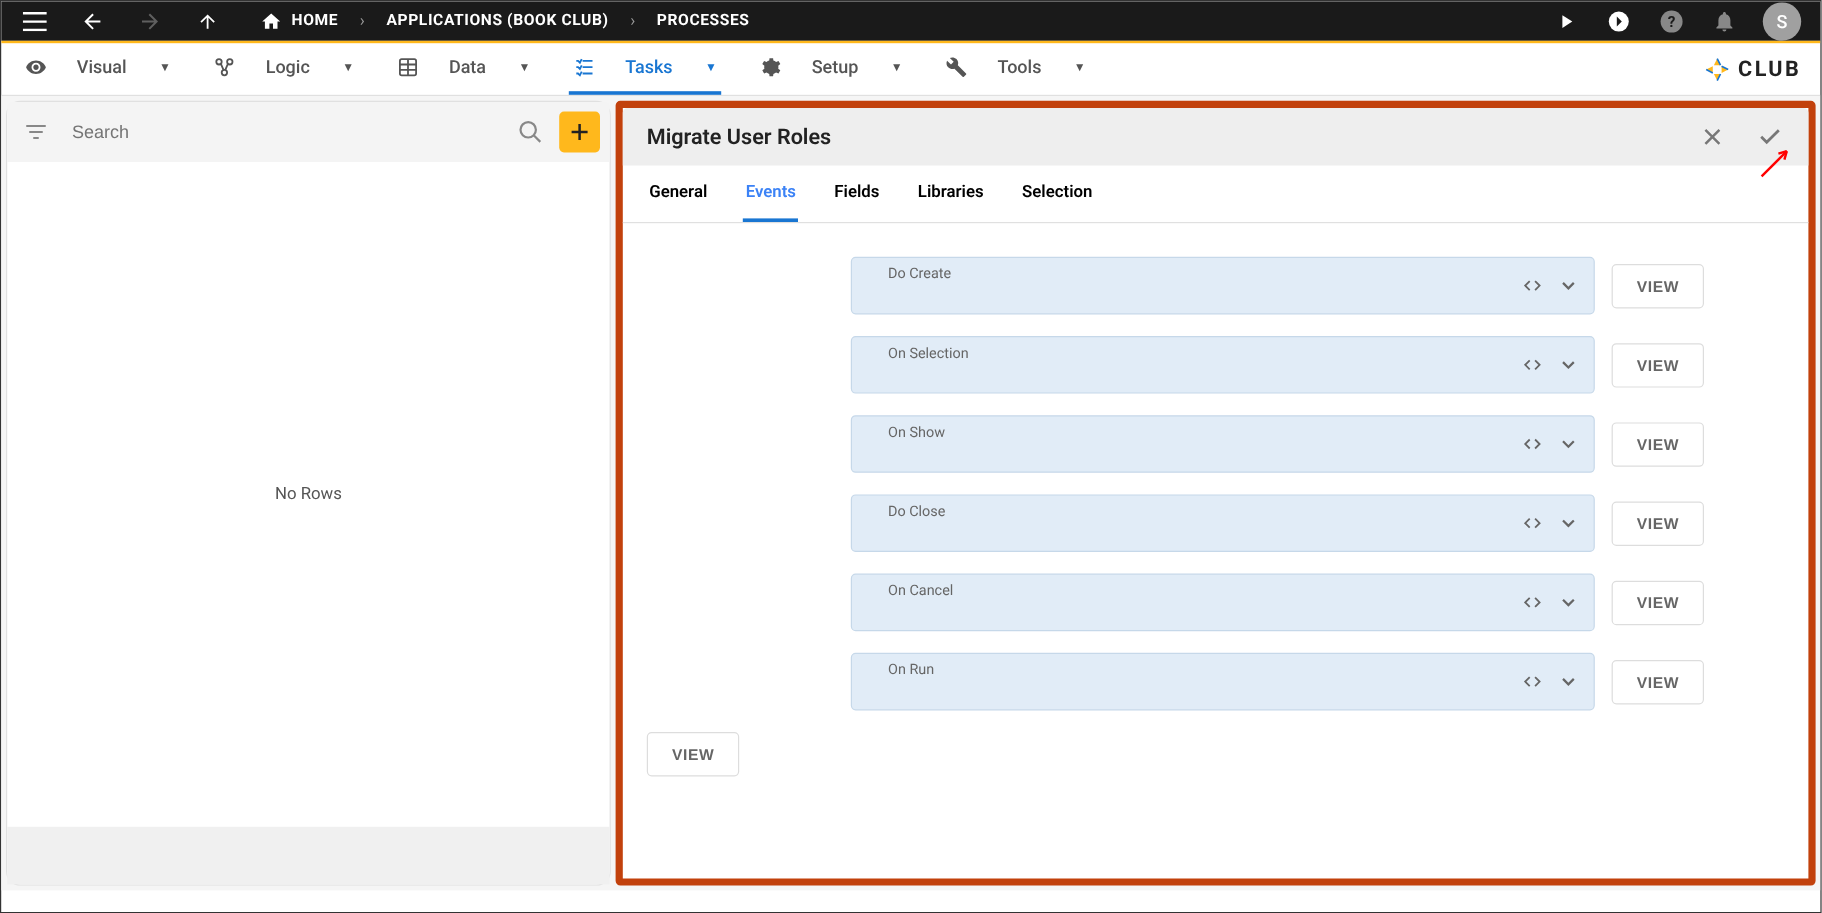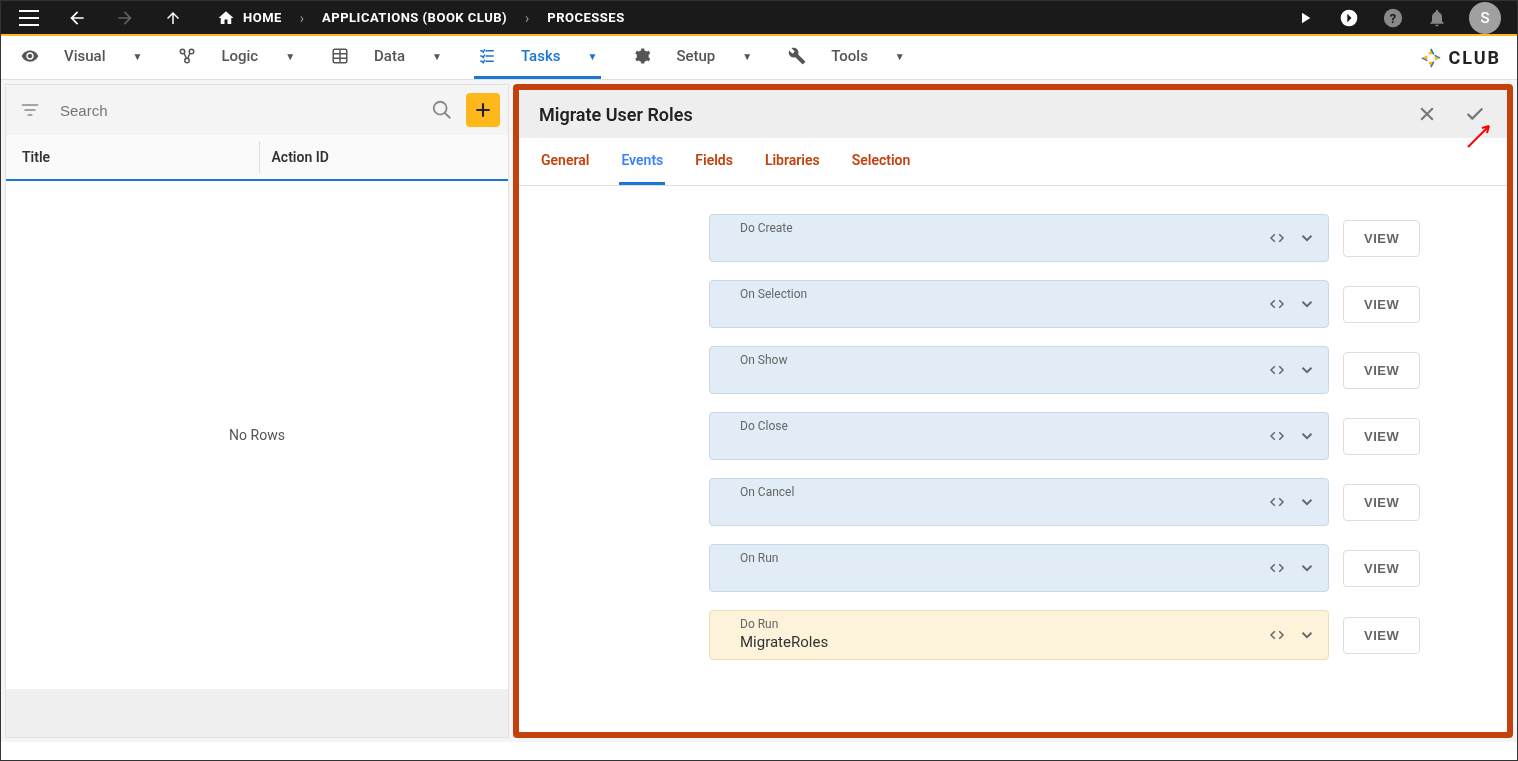--- a/index.html
+++ b/index.html
@@ -131,21 +131,21 @@
 .content-area {
   display: flex;
   height: calc(100% - 97px);
   padding: 4px;
   gap: 4px;
   background: #f5f5f5;
 }
 .left-panel {
   width: 504px;
   background: #fff;
-  border-radius: 0;
+  border-radius: 12px;
   display: flex;
   flex-direction: column;
   border: 1px solid #e0e0e0;
 }
 .search-bar {
   display: flex;
   align-items: center;
   padding: 8px 8px;
   gap: 8px;
   background: #f4f4f4;
@@ -261,21 +261,21 @@
 .sub-tabs {
   display: flex;
   padding: 0 20px;
   border-bottom: 1px solid #e0e0e0;
   gap: 28px;
 }
 .sub-tab {
   padding: 14px 2px;
   font-size: 14px;
   font-weight: 600;
-  color: #c2410c;
+  color: #000000;
   cursor: pointer;
   border-bottom: 3px solid transparent;
 }
 .sub-tab.active {
   color: #3b82f6;
   border-bottom-color: #1976d2;
 }
 .events-area {
   padding: 28px 20px;
   overflow-y: auto;
@@ -489,25 +489,20 @@
             <circle cx="10" cy="10" r="7" fill="none" stroke="#888" stroke-width="2"></circle>
             <path d="M15 15l6 6" stroke="#888" stroke-width="2"></path>
           </svg>
       </div>
       <div class="add-button">
         <svg width="20" height="20" viewBox="0 0 24 24">
             <path d="M12 4v16M4 12h16" stroke="#222" stroke-width="2.5"></path>
           </svg>
       </div>
     </div>
-    <div class="table-header">
-      <div class="th-title">Title</div>
-      <div class="th-divider"></div>
-      <div class="th-action">Action ID</div>
-    </div>
     <div class="no-rows">No Rows</div>
     <div class="table-footer"></div>
   </div>
 
   <div class="right-panel">
     <div class="detail-header">
       <div class="detail-title">Migrate User Roles</div>
       <div class="detail-actions">
         <div class="detail-action">
           <svg width="20" height="20" viewBox="0 0 24 24">
@@ -635,33 +630,17 @@
               <span class="event-icon">
                 <svg width="18" height="18" viewBox="0 0 24 24">
                   <path d="M6 9l6 6 6-6" stroke="#666" stroke-width="2.5" fill="none"></path>
                 </svg>
               </span>
             </div>
           </div>
           <button class="view-button">VIEW</button>
         </div>
         <div class="event-row">
-          <div class="event-field highlighted">
-            <div class="event-label">Do Run</div>
-            <div class="event-value">MigrateRoles</div>
-            <div class="event-icons">
-              <span class="event-icon">
-                <svg width="18" height="18" viewBox="0 0 24 24">
-                  <path d="M9 7l-5 5 5 5M15 7l5 5-5 5" stroke="#666" stroke-width="2" fill="none"></path>
-                </svg>
-              </span>
-              <span class="event-icon">
-                <svg width="18" height="18" viewBox="0 0 24 24">
-                  <path d="M6 9l6 6 6-6" stroke="#666" stroke-width="2.5" fill="none"></path>
-                </svg>
-              </span>
-            </div>
-          </div>
           <button class="view-button">VIEW</button>
         </div>
       </div>
   </div>
 </div>
 
 </body></html>

